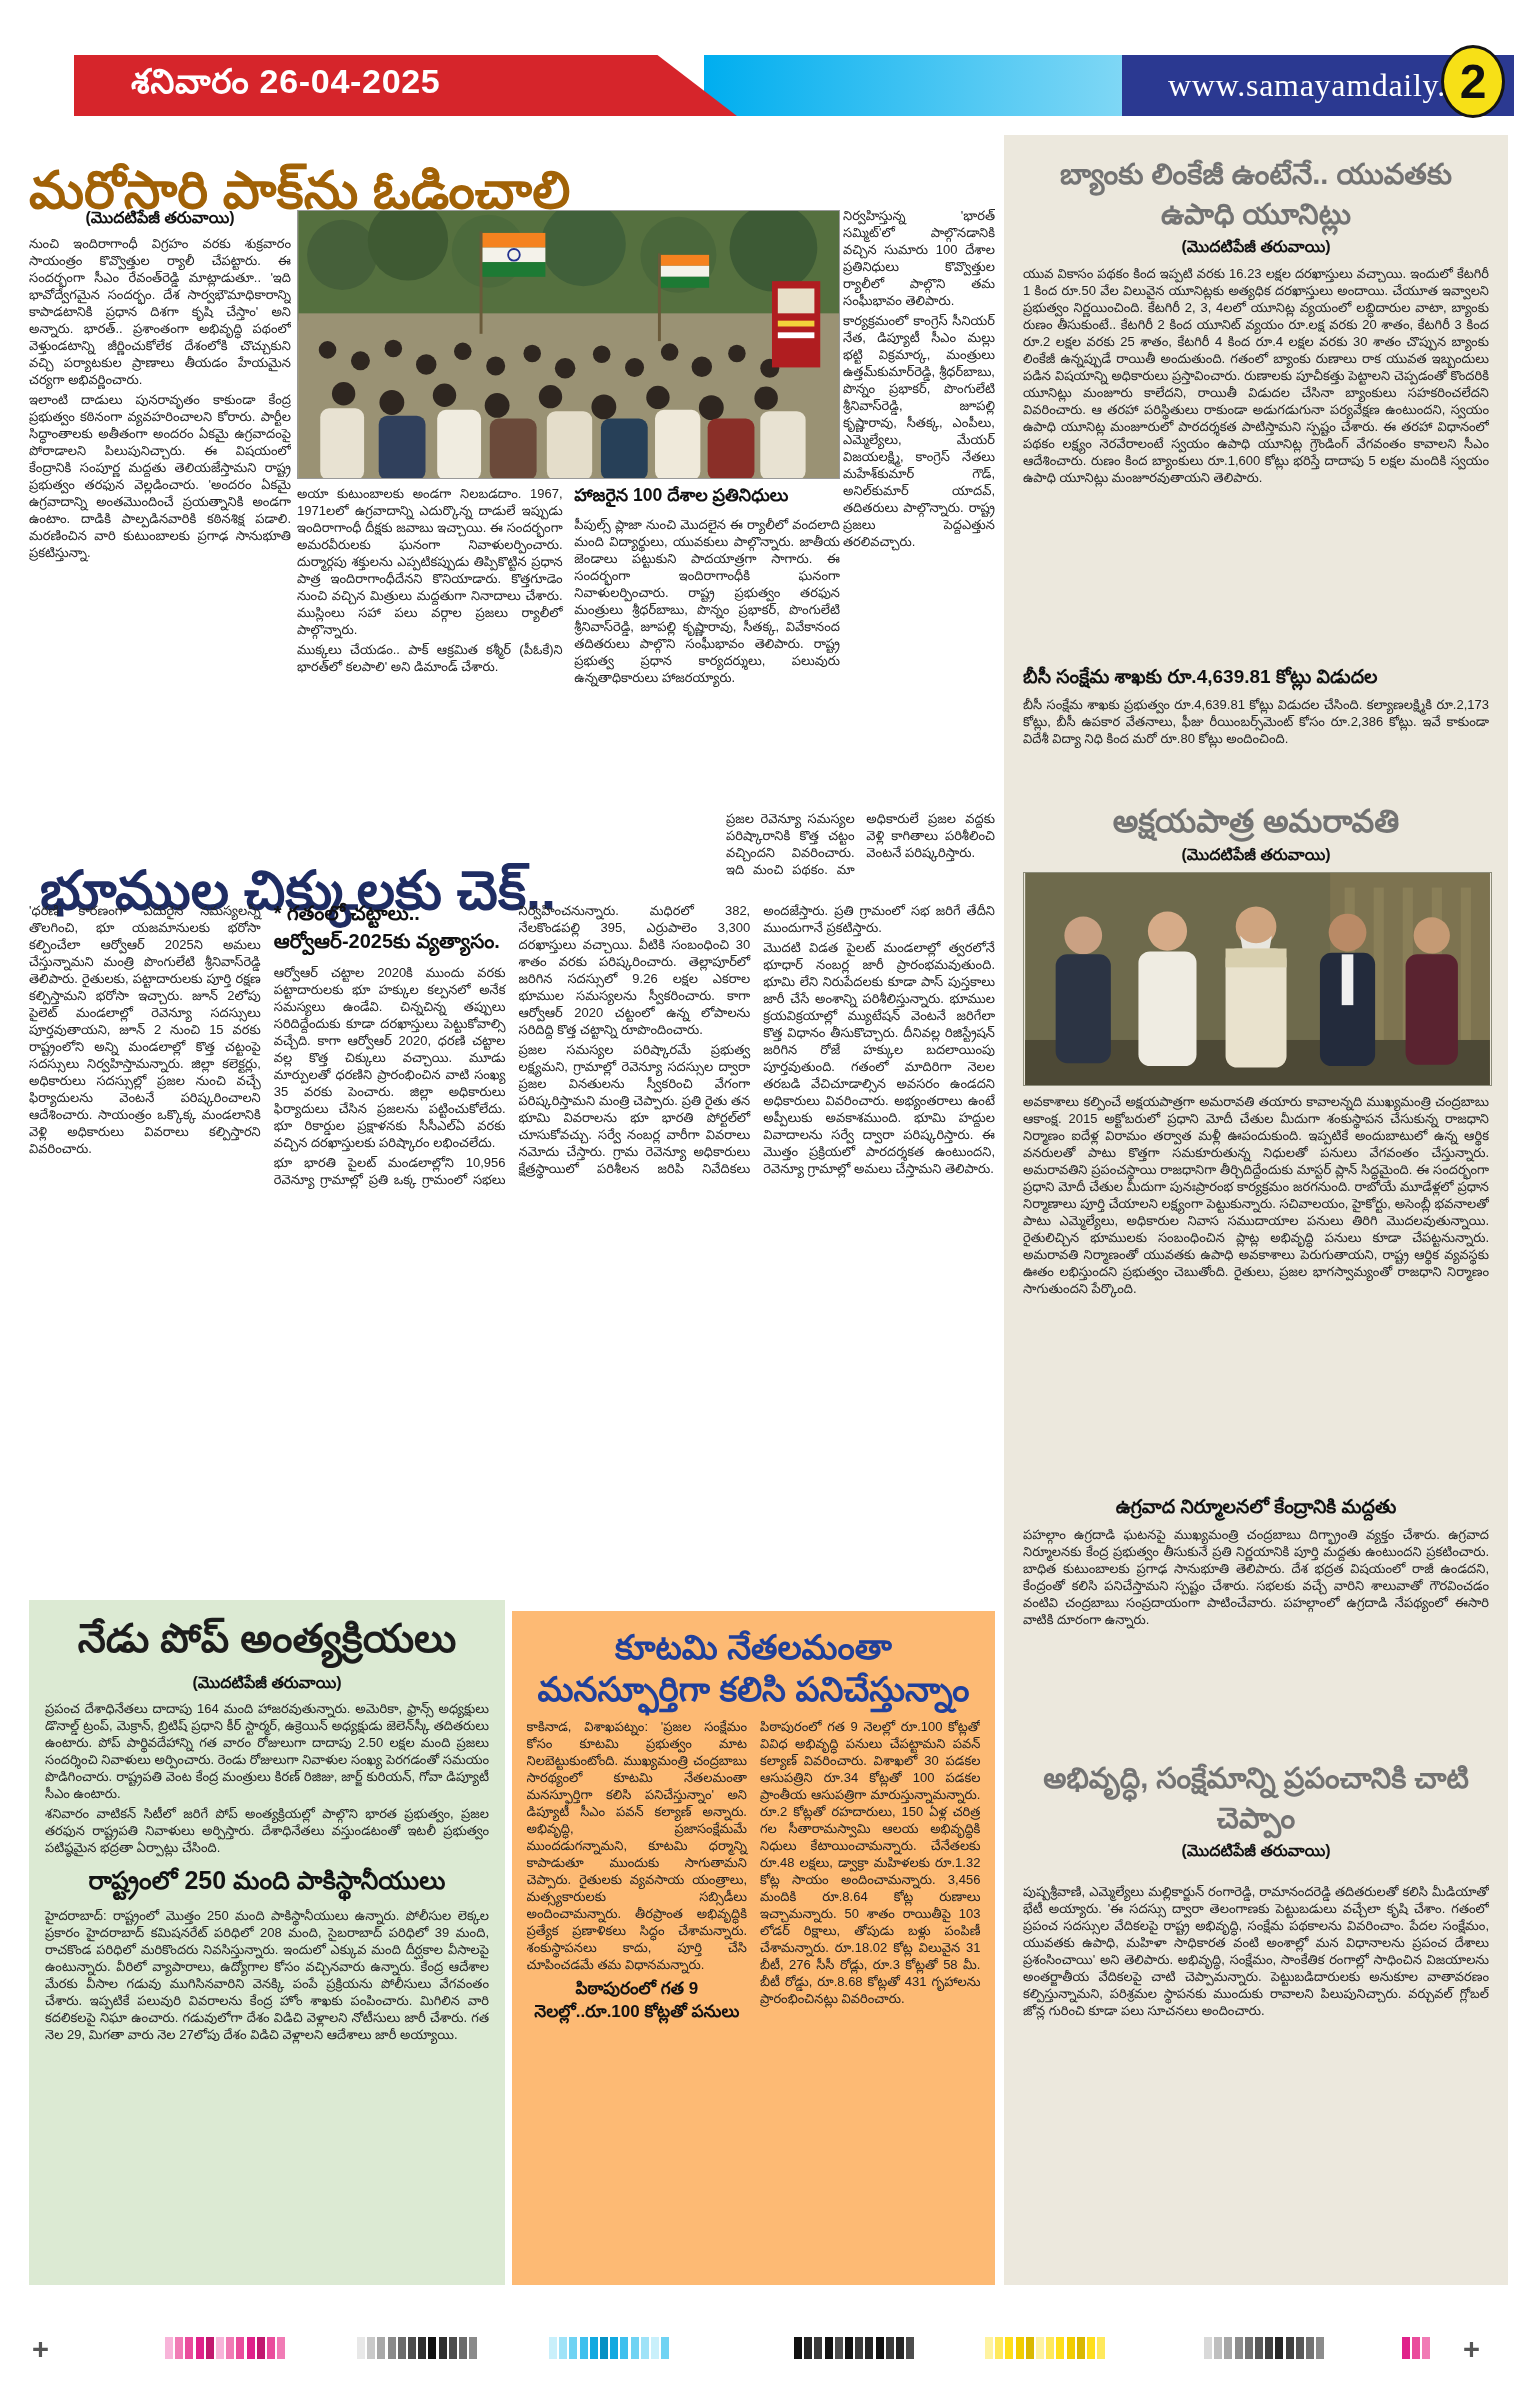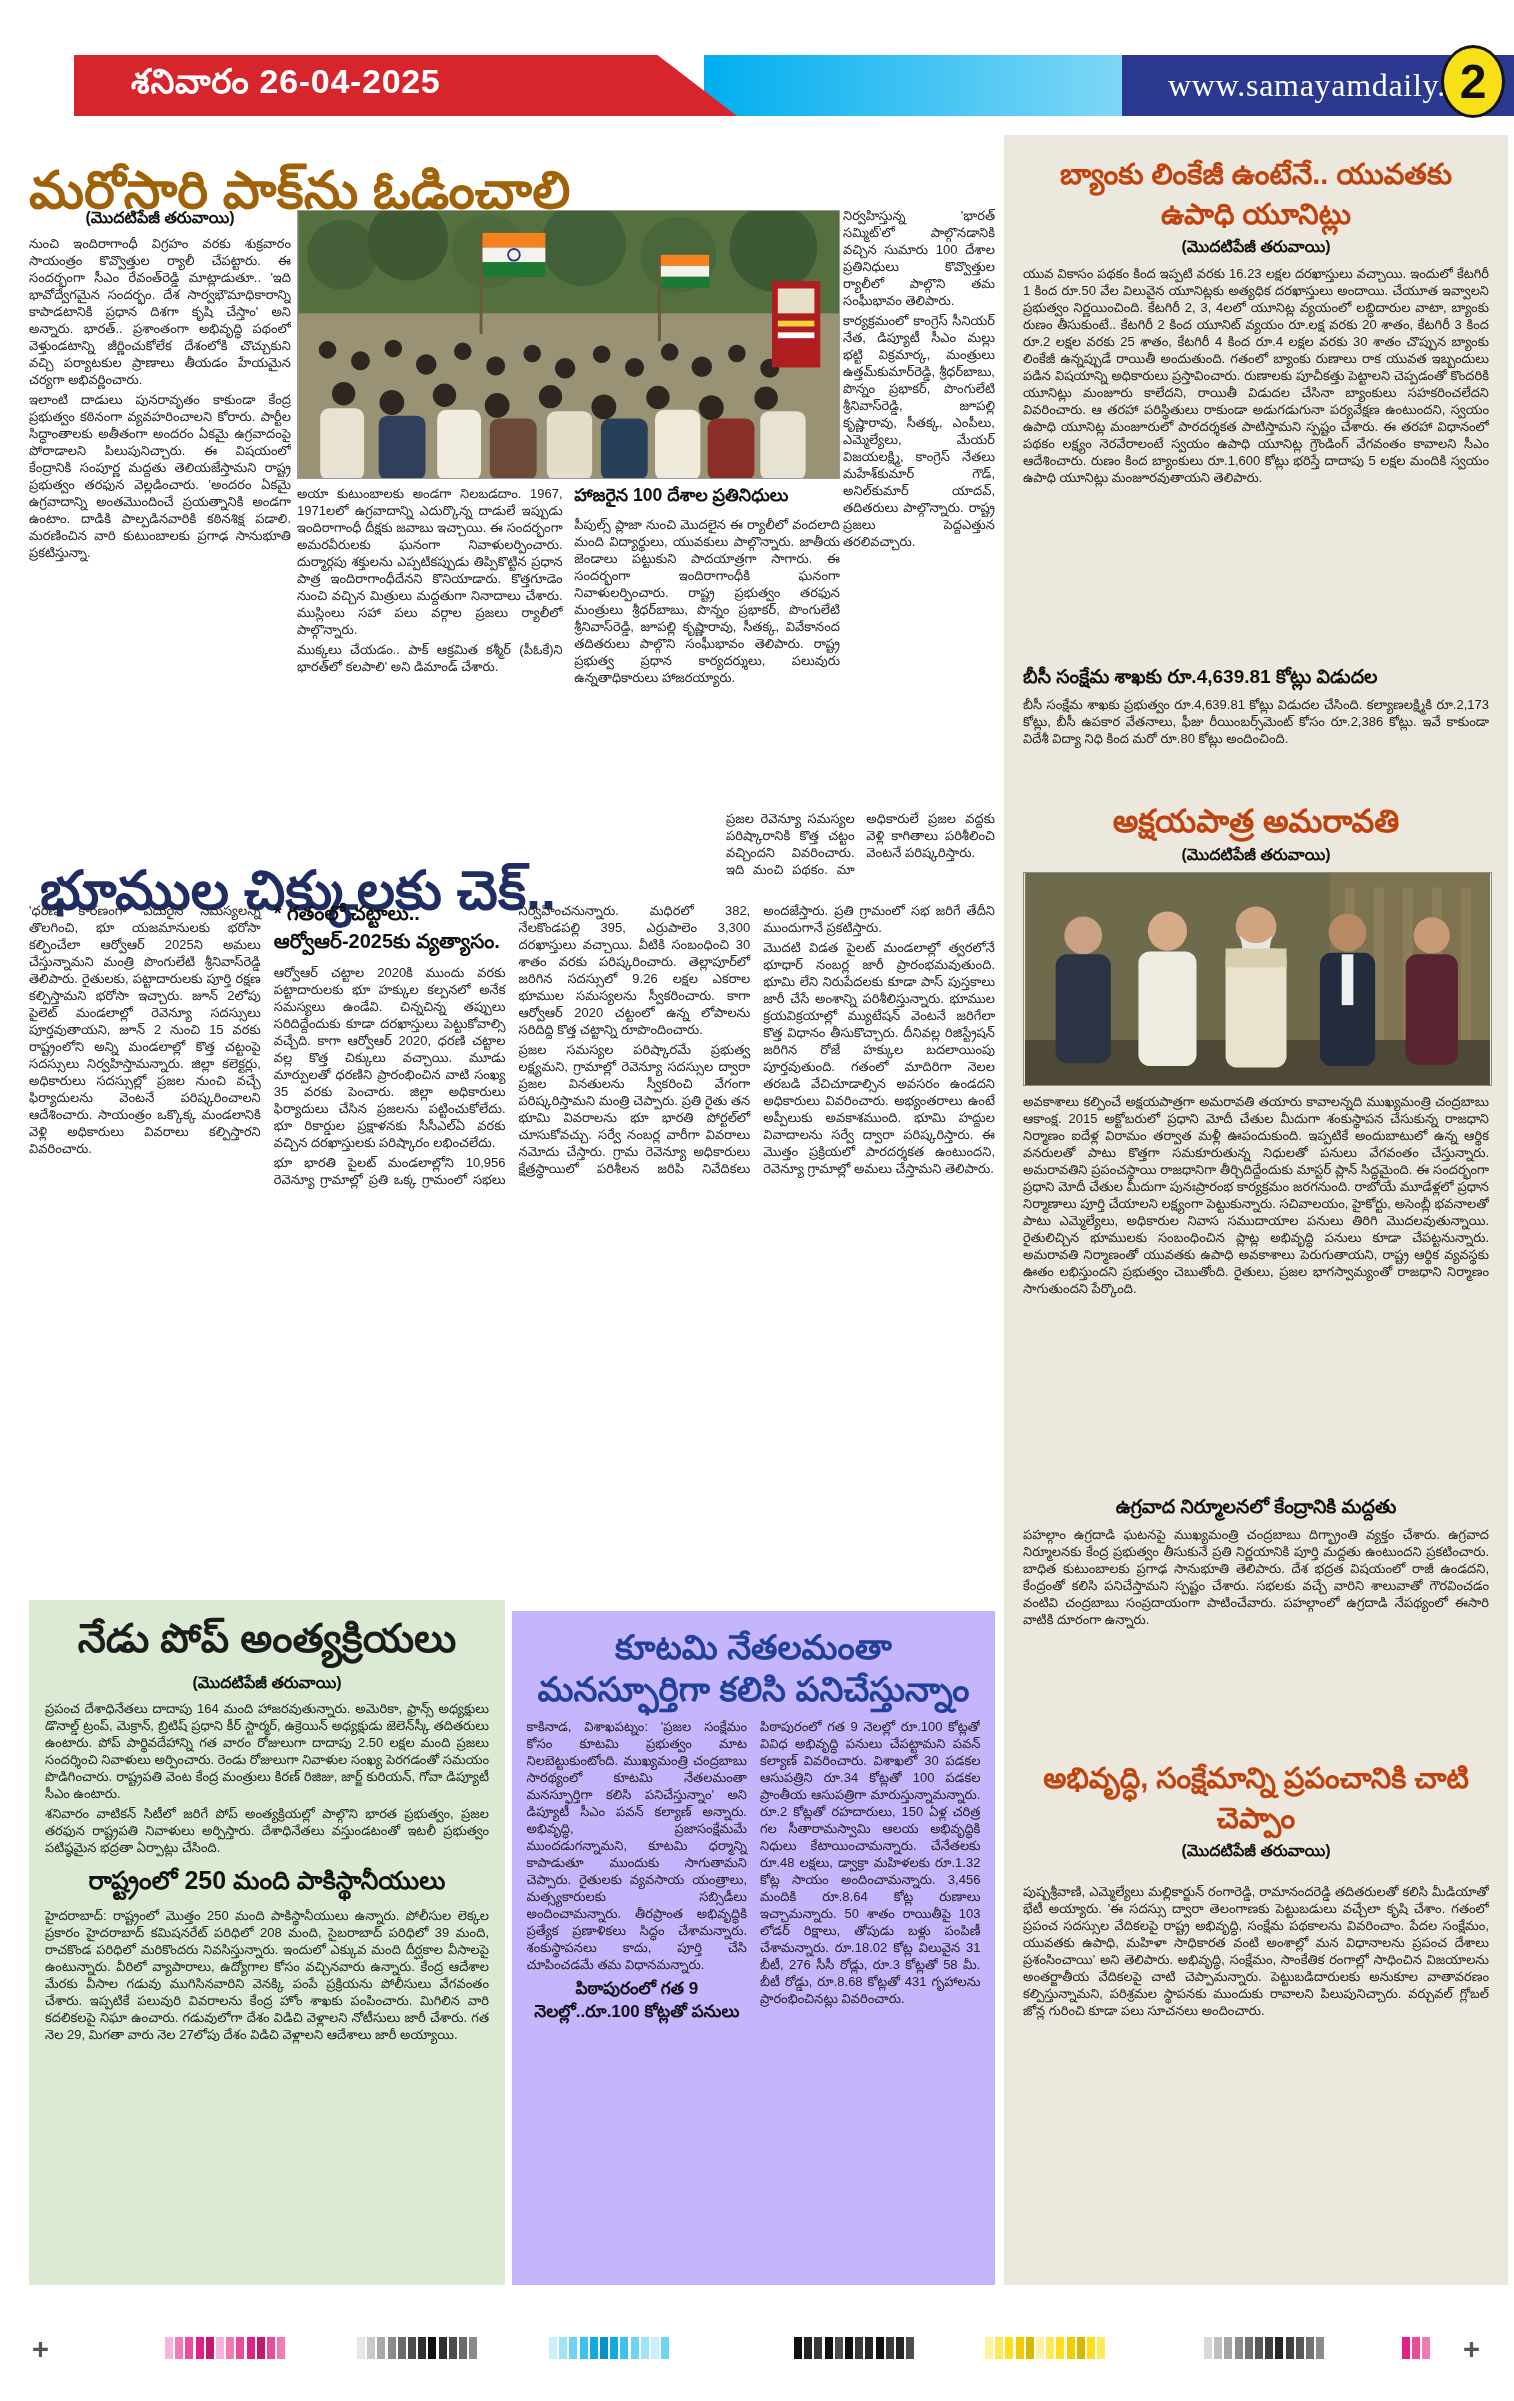--- a/index.html
+++ b/index.html
@@ -52,30 +52,30 @@
            column-count:4;column-gap:13px;}
   .dharani-main .inline-subhead{font-size:20px;}
 
   
   .pope-box{position:absolute;left:29px;top:1600px;width:476px;height:685px;background:#dcead3;
            padding:14.6px 16px;overflow:hidden;}
   .pope-h2{text-align:center;font-size:40px;font-weight:bold;color:#1d1d1d;margin:1.5px 0 2.9px;}
   .pope-sub{text-align:center;font-size:25px;font-weight:bold;color:#141414;margin:10.2px 0 5.9px;}
 
   
-  .koota-box{position:absolute;left:512px;top:1611px;width:483px;height:674px;background:#c4b5fd;
+  .koota-box{position:absolute;left:512px;top:1611px;width:483px;height:674px;background:#fdba74;
            padding:13px 14.6px;overflow:hidden;}
   .koota-h2{text-align:center;font-size:34px;line-height:42px;font-weight:bold;color:#21409a;margin:1.5px 0 8.8px;}
   .koota-cols{column-count:2;column-gap:13px;height:542px;overflow:hidden;}
   .koota-cols .inline-subhead{font-size:17px;text-align:center;}
 
   
   .rail{position:absolute;left:1004px;top:135px;width:504px;height:2150px;background:#ece8dd;
         padding:16px 19px;overflow:hidden;}
-  .rail-h2{text-align:center;font-weight:bold;color:#c2410c;font-size:29px;line-height:40px;margin:2.9px 0 4.4px;}
+  .rail-h2{text-align:center;font-weight:bold;color:#737373;font-size:29px;line-height:40px;margin:2.9px 0 4.4px;}
   .rail-sub{font-weight:bold;font-size:19px;margin:7.3px 0 4.4px;color:#111;}
   .rail-sub.center{text-align:center;}
   .rail-body{overflow:hidden;}
   .leaders-photo{width:469px;height:214px;margin:2.9px auto 7.3px;display:block;border:0.7px solid #8c8c7a;}
 
   
   .marks{position:absolute;left:0;top:2333px;width:1515px;height:32px;}
   .plus{position:absolute;top:0;font-size:29px;color:#555;font-weight:bold;}
   .bar-group{position:absolute;top:4.4px;display:flex;gap:2.2px;}
   .bar{width:8px;height:22px;}

